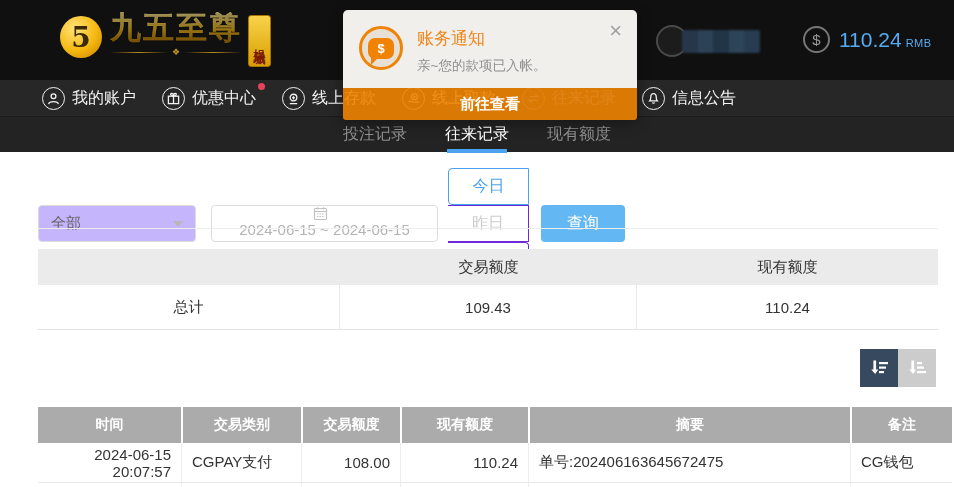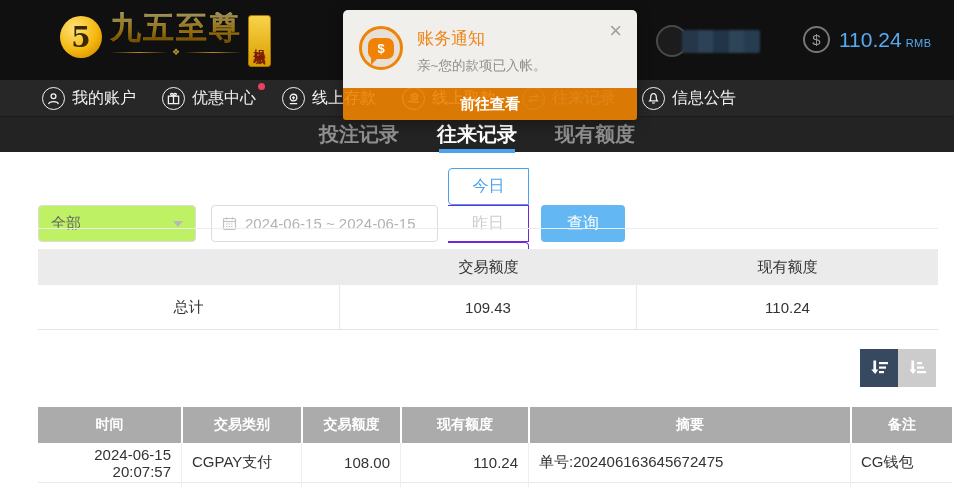--- a/index.html
+++ b/index.html
@@ -44,32 +44,32 @@
   .nav-item { display:flex; align-items:center; gap:7px; color:#f2f2f2; font-size:16px; white-space:nowrap; position:relative; cursor:pointer; }
   .nav-icon { width:23px; height:23px; border-radius:50%; border:1px solid currentColor;
     display:flex; align-items:center; justify-content:center; }
   .nav-icon svg { stroke:currentColor; fill:none; stroke-width:1.4; }
   .nav-item.active { color:#4a9ce8; }
   .red-dot { position:absolute; top:-4px; right:-9px; width:7px; height:7px; border-radius:50%; background:#e8415a; }
 
   
   .subtabs { position:absolute; left:0; top:116px; width:954px; height:36px; background:#232323;
     border-top:1px solid #1b1b1b; display:flex; align-items:center; justify-content:center; gap:38px; }
-  .subtab { color:#8f8f8f; font-size:20px; position:relative; height:36px; display:flex; align-items:center; cursor:pointer;font-weight:bold; }
+  .subtab { color:#8f8f8f; font-size:16px; position:relative; height:36px; display:flex; align-items:center; cursor:pointer; }
   .subtab.active { color:#fff; }
   .subtab.active::after { content:""; position:absolute; left:2px; right:2px; bottom:0; height:4px; background:#4ba3f0; }
 
   
   .filter-row { position:absolute; left:38px; top:168px; display:flex; align-items:center; }
-  .select-box { width:158px; height:37px; border:1px solid #dcdcdc; border-radius:4px; background:#bef264;
+  .select-box { width:158px; height:37px; border:1px solid #dcdcdc; border-radius:4px; background:#c4b5fd;
     display:flex; align-items:center; padding:0 12px; font-size:15px; color:#666; cursor:pointer; }
   .select-caret { margin-left:auto; width:0; height:0; border-left:5px solid transparent;
     border-right:5px solid transparent; border-top:6px solid #b8b8b8; }
   .date-box { margin-left:15px; width:227px; height:37px; border:1px solid #dcdcdc; border-radius:4px;
-    display:flex; align-items:center; padding:0 10px; font-size:15px; color:#b3b3b3; cursor:pointer; }
+    display:flex; align-items:center; padding:0 10px; font-size:15px; color:#b3b3b3; cursor:pointer;flex-direction:column; }
   .cal-icon { margin-right:8px; display:flex; }
   .quick-group { margin-left:10px; display:flex;flex-direction:column; }
   .quick-btn { width:81px; height:37px; background:#fff; border:1px solid #6d28d9; color:#cdcdcd;
     font-size:16px; display:flex; align-items:center; justify-content:center; cursor:pointer; }
   .quick-btn + .quick-btn { border-left:none; }
   .quick-btn:first-child { border-radius:4px 0 0 4px; }
   .quick-btn:last-child { border-radius:0 4px 4px 0; }
   .quick-btn.active { border:1px solid #4aa2ee; color:#4aa2ee; }
   .search-btn { margin-left:12px; width:84px; height:37px; border:none; border-radius:4px;
     background:#63b8f4; color:#fff; font-size:16px; cursor:pointer; font-family:inherit; }

